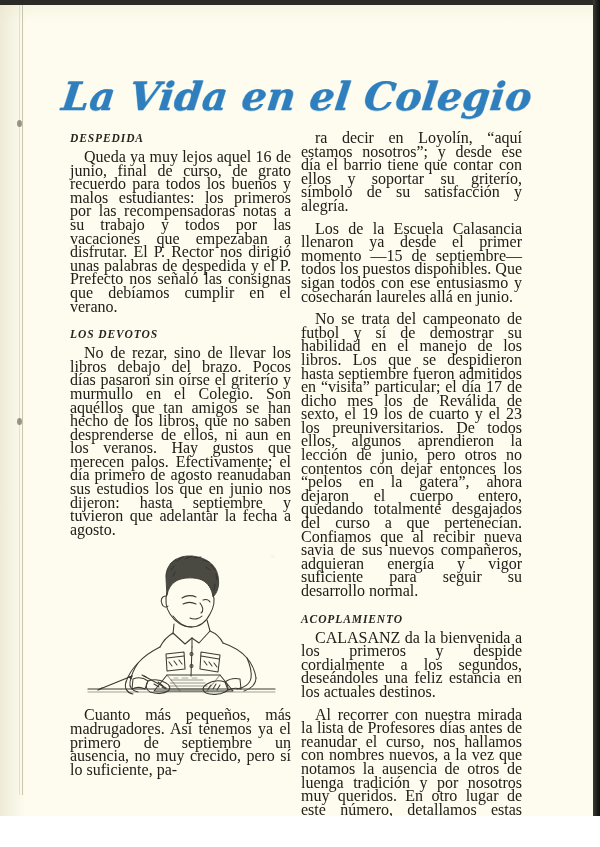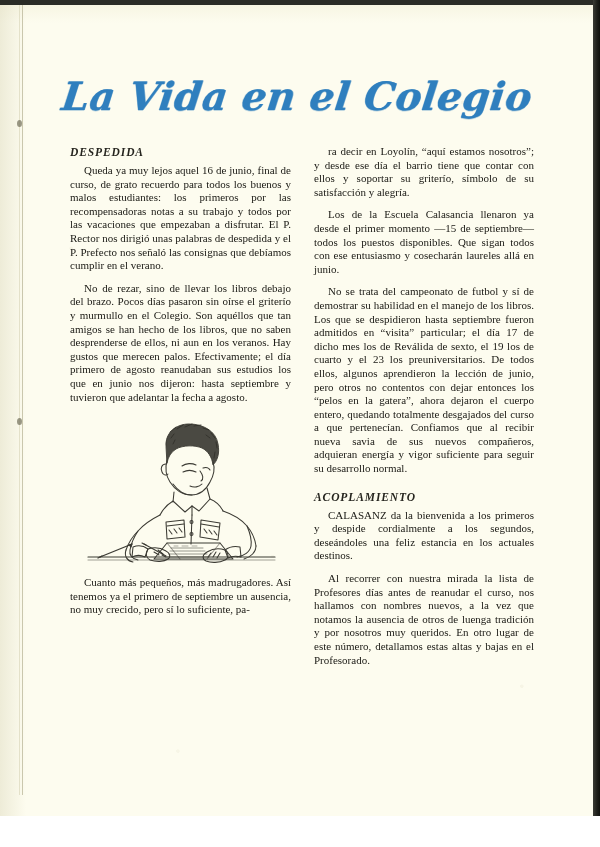--- a/index.html
+++ b/index.html
@@ -118,45 +118,45 @@
     text-shadow:
        0.6px 0 0 rgba(47,127,190,.55),
       -0.6px 0 0 rgba(47,127,190,.35),
        0 0.6px 0 rgba(47,127,190,.30);
     transform: skewX(-7deg);
     transform-origin: left center;
   }
 
   .columns {
     position: absolute;
-    top: 140px;
+    top: 126px;
     left: 70px;
     width: 465px;
     display: flex;
-    gap: 22px;
+    gap: 9px;
   }
   .col {
     width: 222px;
   }
 
   .sec-head {
     font-family: "Liberation Serif", "DejaVu Serif", serif;
     font-style: italic;
     font-size: 11.5px;
     letter-spacing: 0.9px;
     color: #26251f;
     margin: 0 0 5px 0;
     line-height: 14px;
   }
   .sec-head.spaced { margin-top: 14px; }
 
   p.body {
     margin: 0 1px 9px 0;
     font-family: "Liberation Serif", "DejaVu Serif", serif;
-    font-size: 11px;
+    font-size: 16px;
     line-height: 13.6px;
     text-align: justify;
     text-justify: inter-word;
     color: #22211c;
     text-indent: 14px;
     -webkit-font-smoothing: none;
     filter: contrast(1.02);
   }
 
   
@@ -197,20 +197,21 @@
 
     <div class="masthead">La Vida en el Colegio</div>
 
     <div class="columns">
 
       <div class="col">
 
         <h2 class="sec-head">DESPEDIDA</h2>
         <p class="body">Queda ya muy lejos aquel 16 de junio, final de curso, de grato recuerdo para todos los buenos y malos estudiantes: los primeros por las recompensadoras notas a su trabajo y todos por las vacaciones que empezaban a disfrutar. El P. Rector nos dirigió unas palabras de despedida y el P. Prefecto nos señaló las consignas que debíamos cumplir en el verano.</p>
 
+        <h2 class="sec-head spaced">LOS DEVOTOS</h2>
         <p class="body">No de rezar, sino de llevar los libros debajo del brazo. Pocos días pasaron sin oírse el griterío y murmullo en el Colegio. Son aquéllos que tan amigos se han hecho de los libros, que no saben desprenderse de ellos, ni aun en los veranos. Hay gustos que merecen palos. Efectivamente; el día primero de agosto reanudaban sus estudios los que en junio nos dijeron: hasta septiembre y tuvieron que adelantar la fecha a agosto.</p>
 
         <div class="figure">
           <svg width="222" height="150" viewBox="0 0 222 150" fill="none" stroke="#3b3a33" stroke-width="1.05" stroke-linecap="round" stroke-linejoin="round">
 
             <path d="M96 30 C95 17 106 8 119 8 C133 8 146 15 148 28 C150 38 147 45 143 49
                      C142 41 138 35 132 32 C125 29 113 29 106 33 C101 36 98 41 97 47 Z" fill="#4a4942" stroke="#3b3a33" stroke-width="0.9"></path>
             <path d="M100 16 L106 11 M107 13 L113 9 M115 11 L122 8 M124 10 L131 9
                      M133 12 L139 14 M141 17 L145 22 M146 26 L147 32 M145 36 L144 42
                      M101 22 L104 18 M103 28 L105 24 M136 19 L140 22" stroke="#2e2d27" stroke-width="0.8"></path>

